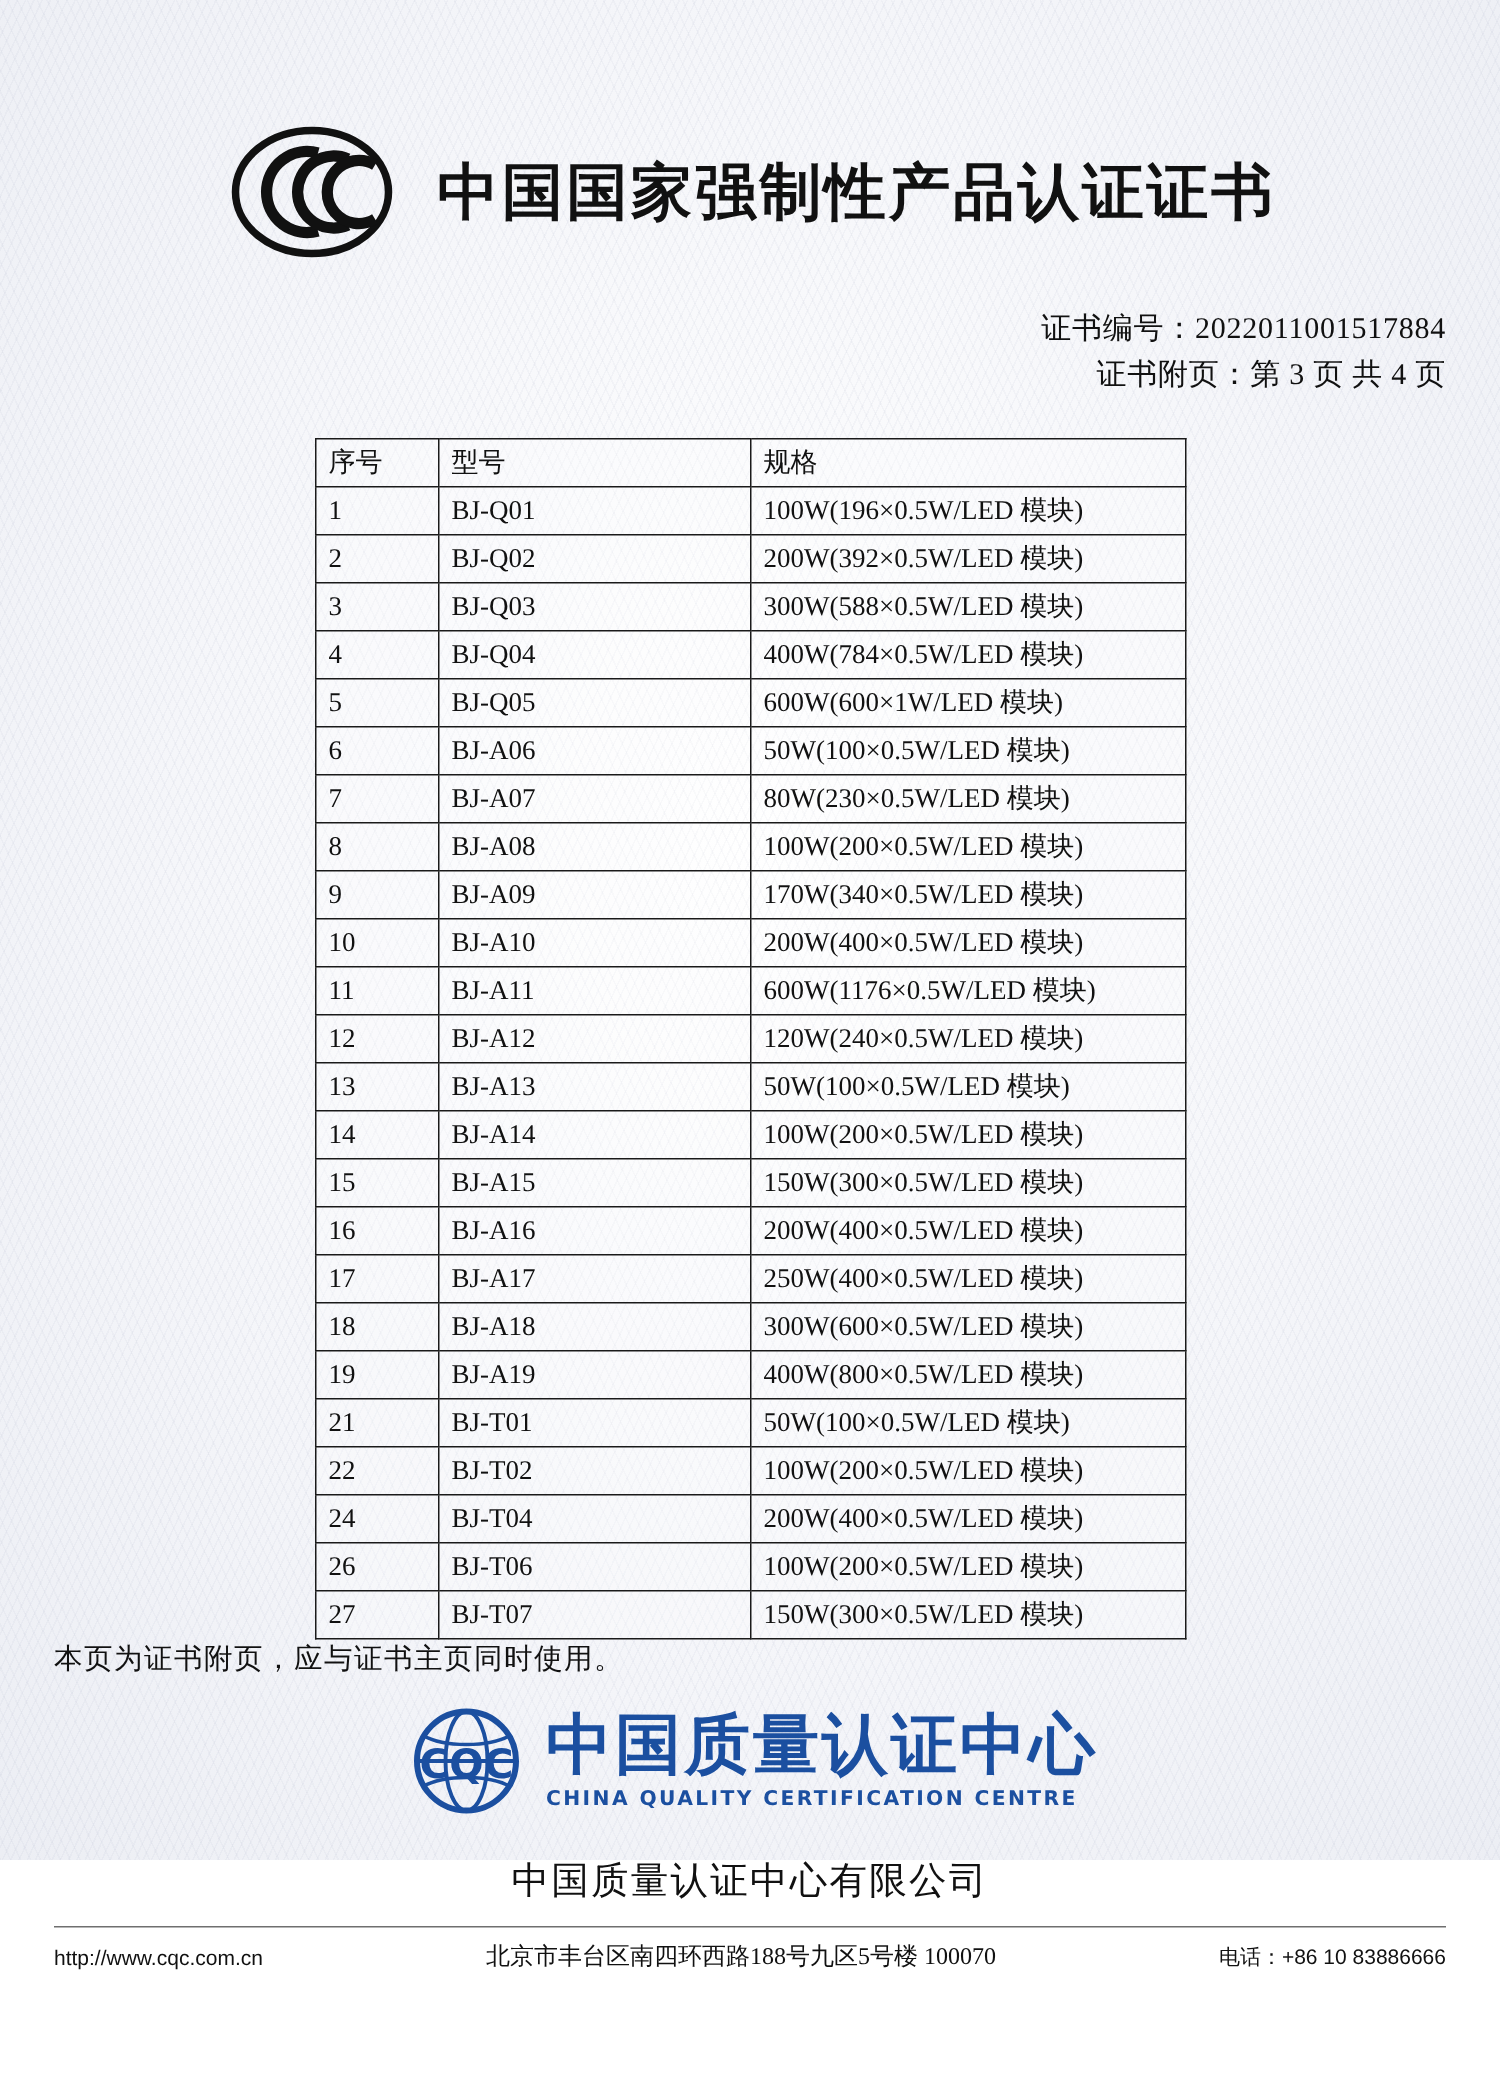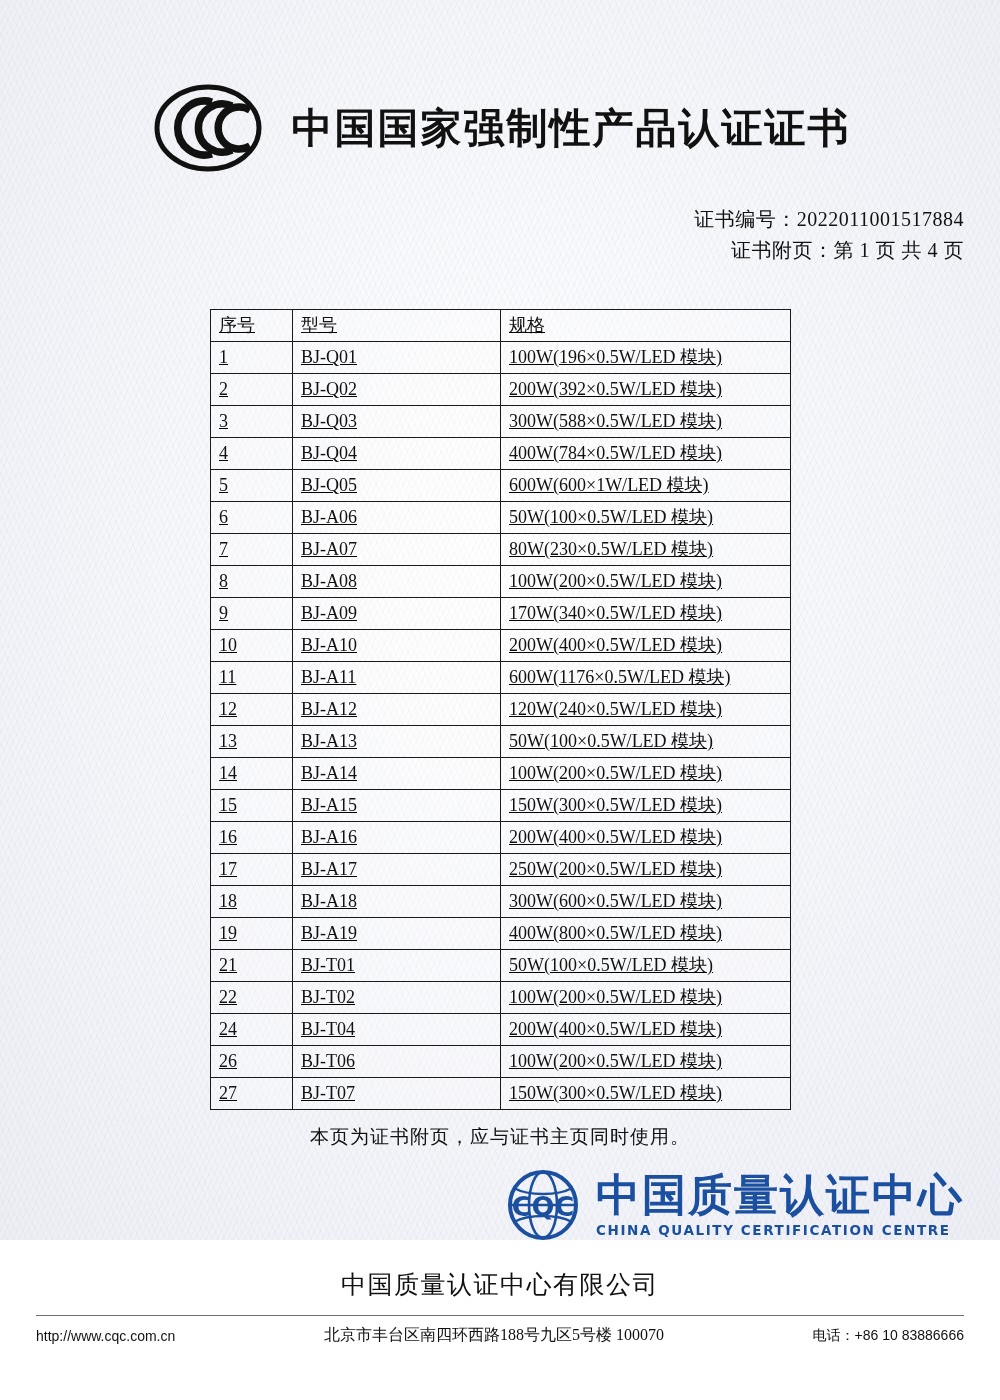--- a/index.html
+++ b/index.html
@@ -79,23 +79,22 @@
     font-size: 20px;
     line-height: 31px;
     letter-spacing: 0.5px;
   }
   .cert-meta .num-val {
     font-family: "Liberation Serif", serif;
   }
 
   
   .table-wrap {
-    margin: 43px auto 0 auto;
+    margin: 26px auto 0 auto;
     width: 580px;
-    text-decoration: underline;
   }
   table.spec {
     border-collapse: collapse;
     width: 100%;
     table-layout: fixed;
     background: rgba(255,255,255,0.28);
   }
   table.spec td, table.spec th {
     border: 1px solid #1a1a1a;
     font-size: 18px;
@@ -112,33 +111,32 @@
     font-size: 18px;
   }
   col.c-no { width: 82px; }
   col.c-model { width: 208px; }
   col.c-spec { width: 290px; }
 
   .spec-text { font-family: "Liberation Serif", serif; }
 
   
   .note {
-    margin-top: 14px;
-    text-align: center;
+    text-align: left;
     font-size: 19px;
     letter-spacing: 1px;
     color: #111;
   }
 
   
   .cqc-block {
     margin-top: 16px;
     display: flex;
     align-items: center;
-    justify-content: flex-end;
+    justify-content: center;
     gap: 10px;
   }
   .cqc-globe { width: 86px; height: 78px; flex: none; }
   .cqc-words { line-height: 1; }
   .cqc-cn {
     font-family: Liberation Sans, sans-serif;
     font-size: 44px;
     font-weight: bold;
     color: #1b4fa0;
     letter-spacing: 2px;
@@ -193,21 +191,21 @@
         </svg>
       </div>
       <div class="doc-title">中国国家强制性产品认证证书</div>
     </div>
 
     <div class="cert-meta">
       <div>
         <span>证书编号：</span><span class="num-val">2022011001517884</span>
       </div>
       <div>
-        <span>证书附页：</span><span class="num-val">第 1 页  共 4 页</span>
+        <span>证书附页：</span><span class="num-val">第 3 页  共 4 页</span>
       </div>
     </div>
 
     <div class="table-wrap">
       <table class="spec">
         <colgroup>
           <col class="c-no">
             <col class="c-model">
             <col class="c-spec">
         </colgroup>
@@ -295,21 +293,21 @@
               <td class="spec-text">150W(300×0.5W/LED 模块)</td>
             </tr>
             <tr>
               <td class="spec-text">16</td>
               <td class="spec-text">BJ-A16</td>
               <td class="spec-text">200W(400×0.5W/LED 模块)</td>
             </tr>
             <tr>
               <td class="spec-text">17</td>
               <td class="spec-text">BJ-A17</td>
-              <td class="spec-text">250W(200×0.5W/LED 模块)</td>
+              <td class="spec-text">250W(400×0.5W/LED 模块)</td>
             </tr>
             <tr>
               <td class="spec-text">18</td>
               <td class="spec-text">BJ-A18</td>
               <td class="spec-text">300W(600×0.5W/LED 模块)</td>
             </tr>
             <tr>
               <td class="spec-text">19</td>
               <td class="spec-text">BJ-A19</td>
               <td class="spec-text">400W(800×0.5W/LED 模块)</td>

